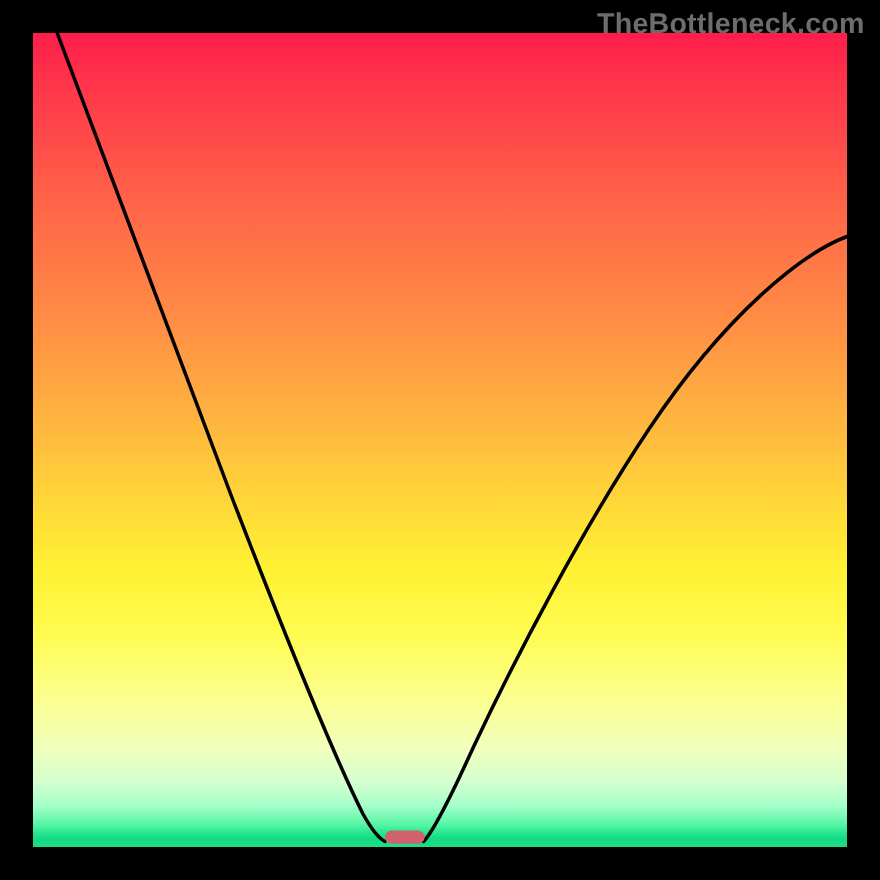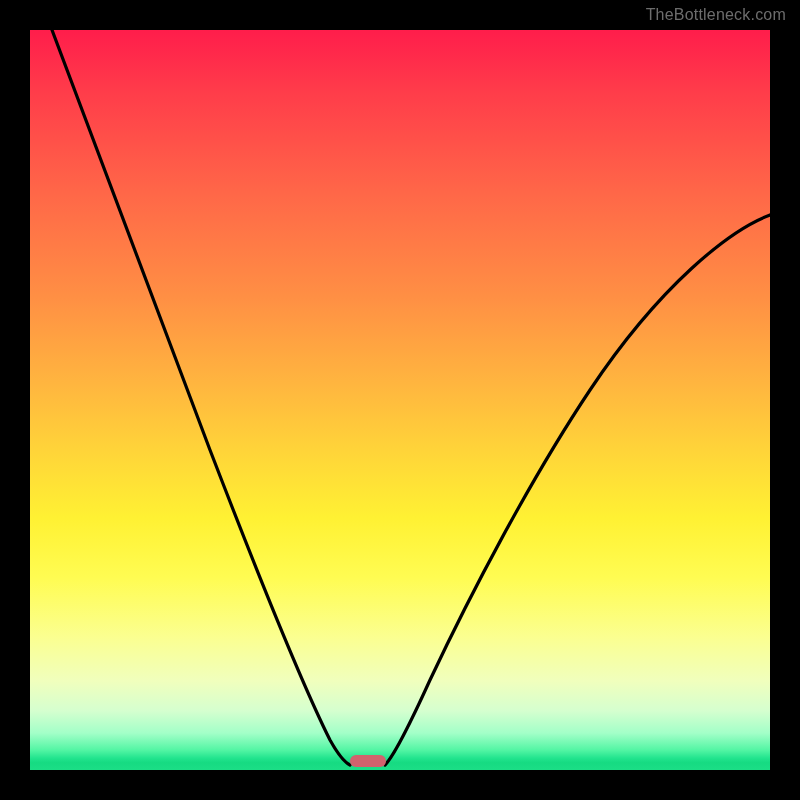--- a/index.html
+++ b/index.html
@@ -66,22 +66,22 @@
     height: 12px;
     border-radius: 6px;
     background: #d1626d;
     bottom: 3px;
   }
   .watermark {
     position: absolute;
     top: 6px;
     right: 14px;
     color: #6d6d6d;
-    font-size: 16px;
-    font-weight: 400;
+    font-size: 26px;
+    font-weight: 700;
     letter-spacing: 0.2px;
   }
 </style>
 </head>
 <body>
 
 <div class="frame">
 
   <div class="plot">
     <div class="gradient"></div>

